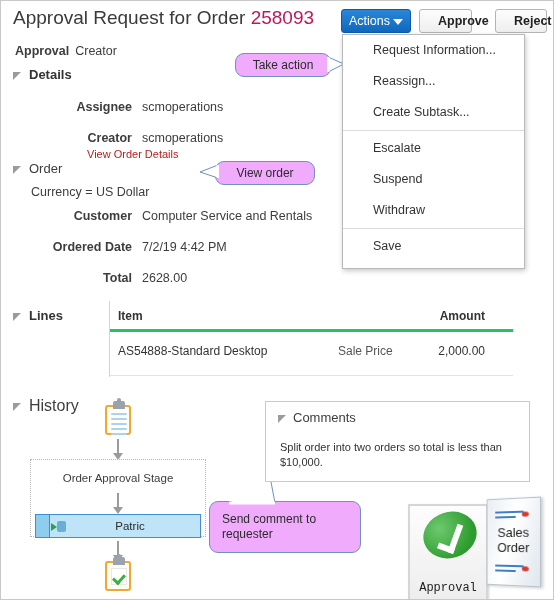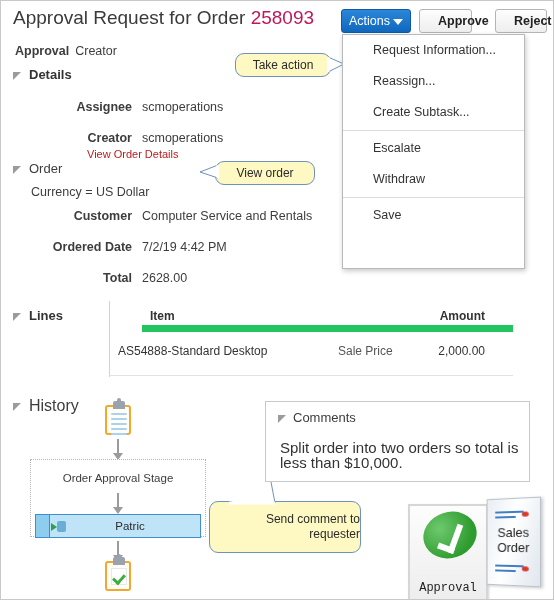--- a/index.html
+++ b/index.html
@@ -108,21 +108,21 @@
   
   #lines-header { position: absolute; left: 12px; top: 307px; font-size: 13px; }
   #lines-header .sec-title { font-weight: bold; margin-left: 8px; color: #333; }
 
   #lines-table {
     position: absolute; left: 108px; top: 300px;
     width: 404px; height: 76px;
     border-left: 1px solid #d3d3d3;
     font-size: 12px;
   }
-  #lines-thead { position: relative; height: 31px; border-bottom: 7px solid #22c55e; margin-left: 32px; }
+  #lines-thead { position: relative; height: 31px; border-bottom: 3px solid #22c55e; }
   #lines-th-item { position: absolute; left: 8px; top: 8px; font-weight: bold; color: #333; }
   #lines-th-amount { position: absolute; right: 28px; top: 8px; font-weight: bold; color: #333; }
   #lines-row { position: relative; height: 44px; border-bottom: 1px solid #e2e2e2; }
   #cell-item { position: absolute; left: 8px; top: 12px; font-weight: normal; color: #333; }
   #cell-price { position: absolute; left: 228px; top: 12px; color: #555; }
   #cell-amount { position: absolute; right: 28px; top: 12px; color: #333; }
 
   
   #history-header { position: absolute; left: 12px; top: 396px; font-size: 16px; }
   #history-header .sec-title { font-weight: normal; margin-left: 8px; color: #3d3d3d; }
@@ -200,31 +200,30 @@
     position: absolute; left: 264px; top: 400px;
     width: 265px; height: 81px;
     background: #ffffff; border: 1px solid #c9c9c9;
   }
   #comments-title {
     position: absolute; left: 12px; top: 8px; font-size: 13px; color: #3d3d3d;
   }
   #comments-title .sec-title { margin-left: 7px; }
   #comments-body {
     position: absolute; left: 14px; top: 38px; width: 240px;
-    font-size: 15px; line-height: 15px; color: #333;
+    font-size: 11px; line-height: 15px; color: #333;
   }
 
   
   .callout {
-    position: absolute; background: #fef9c3;
+    position: absolute; background: #f0abfc;
     border: 1px solid #6f91bf; border-radius: 9px;
     font-size: 12px; color: #2b2b2b;
     display: flex; align-items: center; justify-content: center;
     z-index: 20;
-    text-align: right;
   }
   #callout-take-action { left: 234px; top: 52px; width: 96px; height: 24px; }
   #callout-view-order  { left: 214px; top: 160px; width: 100px; height: 24px; }
   #callout-send-comment {
     left: 208px; top: 500px; width: 152px; height: 52px;
     justify-content: flex-start; padding-left: 12px; line-height: 15px;
   }
   .tail { position: absolute; z-index: 21; }
 
   
@@ -283,20 +282,21 @@
     <div class="btn" id="approve-button">Approve</div>
     <div class="btn" id="reject-button">Reject</div>
   </div>
 
   <div id="actions-menu">
     <div class="menu-item">Request Information...</div>
     <div class="menu-item">Reassign...</div>
     <div class="menu-item">Create Subtask...</div>
     <div class="menu-sep"></div>
     <div class="menu-item">Escalate</div>
+    <div class="menu-item">Suspend</div>
     <div class="menu-item">Withdraw</div>
     <div class="menu-sep"></div>
     <div class="menu-item">Save</div>
   </div>
 
   <div id="reasons-row">
     <span class="lbl">Approval</span><span class="val">Creator</span>
   </div>
 
   <div id="details-header">

